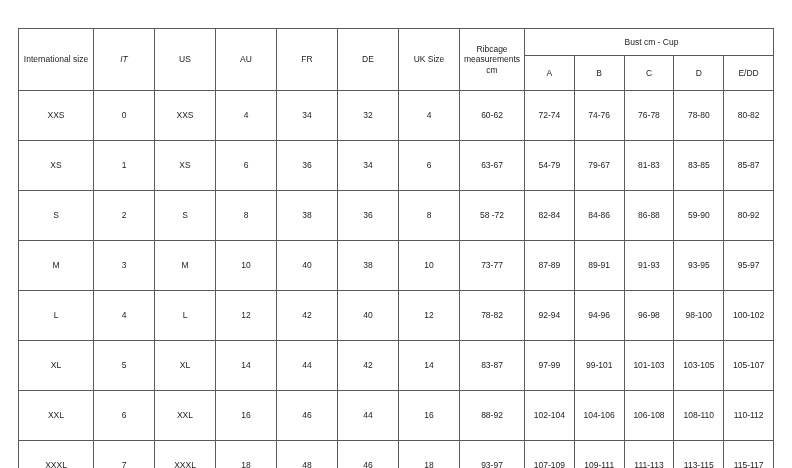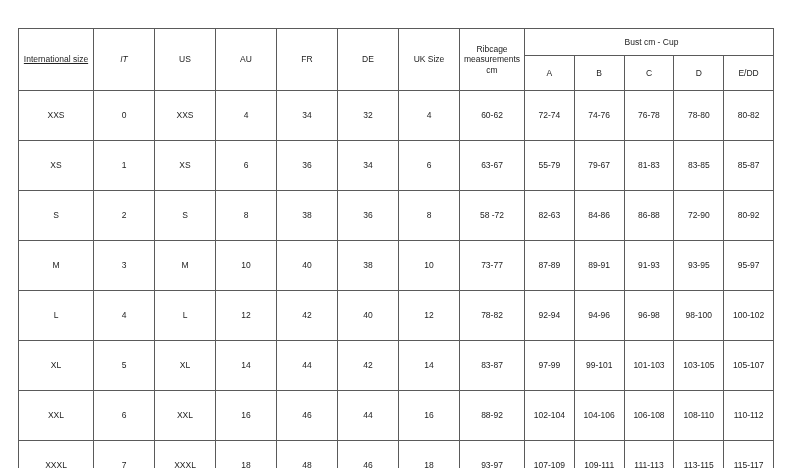--- a/index.html
+++ b/index.html
@@ -42,21 +42,21 @@
   thead th.bust-group {
     height: 22px;
     padding-left: 6px;
   }
   thead th.cup-col {
     height: 30px;
   }
   tbody td {
     height: 45px;
   }
-  th.hdr-intl { width: 72px; text-decoration: underline; }
+  th.hdr-intl { width: 72px; }
   th.hdr-it   { width: 58px; font-style: italic; }
   th.hdr-us   { width: 58px; }
   th.hdr-au   { width: 58px; }
   th.hdr-fr   { width: 58px; }
   th.hdr-de   { width: 58px; }
   th.hdr-uk   { width: 58px; }
   th.hdr-rib  { width: 62px; }
   th.cup-col  { width: 58px; }
 </style>
 </head>
@@ -102,39 +102,39 @@
       </tr>
       <tr>
         <td>XS</td>
         <td>1</td>
         <td>XS</td>
         <td>6</td>
         <td>36</td>
         <td>34</td>
         <td>6</td>
         <td>63-67</td>
-        <td>55-79</td>
+        <td>54-79</td>
         <td>79-67</td>
         <td>81-83</td>
         <td>83-85</td>
         <td>85-87</td>
       </tr>
       <tr>
         <td>S</td>
         <td>2</td>
         <td>S</td>
         <td>8</td>
         <td>38</td>
         <td>36</td>
         <td>8</td>
         <td>58 -72</td>
-        <td>82-63</td>
+        <td>82-84</td>
         <td>84-86</td>
         <td>86-88</td>
-        <td>72-90</td>
+        <td>59-90</td>
         <td>80-92</td>
       </tr>
       <tr>
         <td>M</td>
         <td>3</td>
         <td>M</td>
         <td>10</td>
         <td>40</td>
         <td>38</td>
         <td>10</td>

